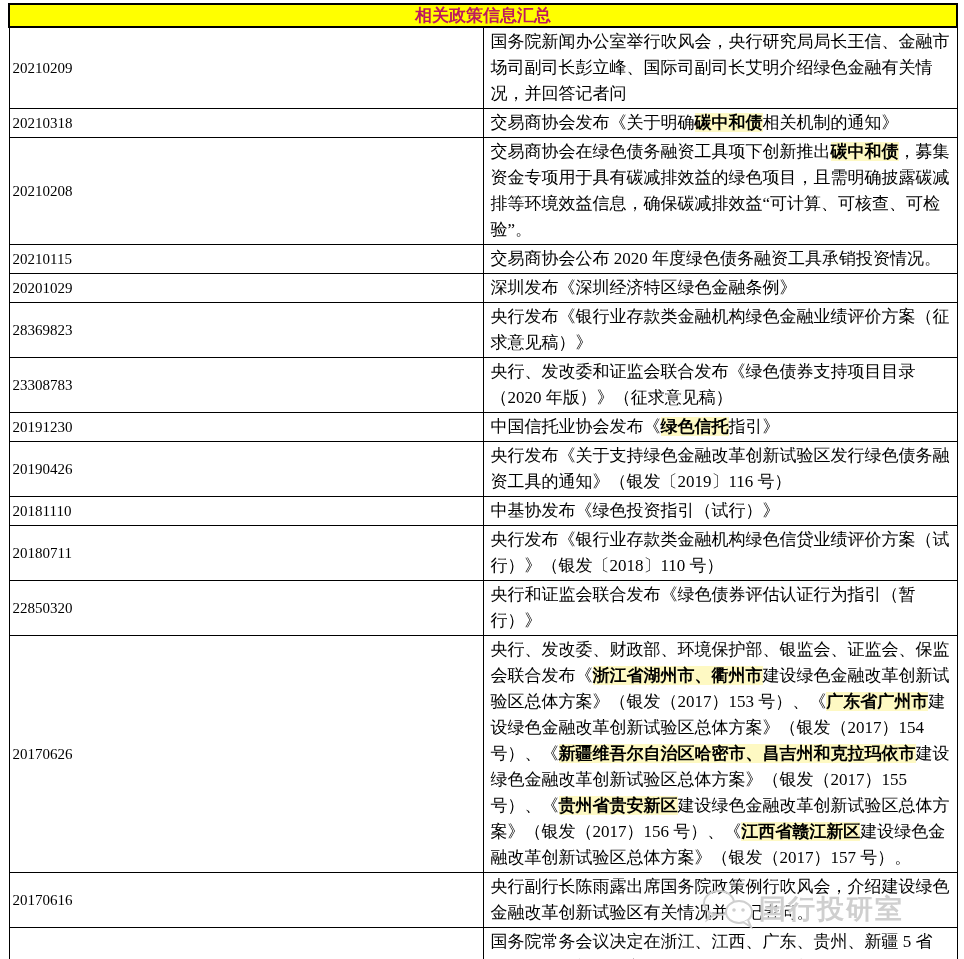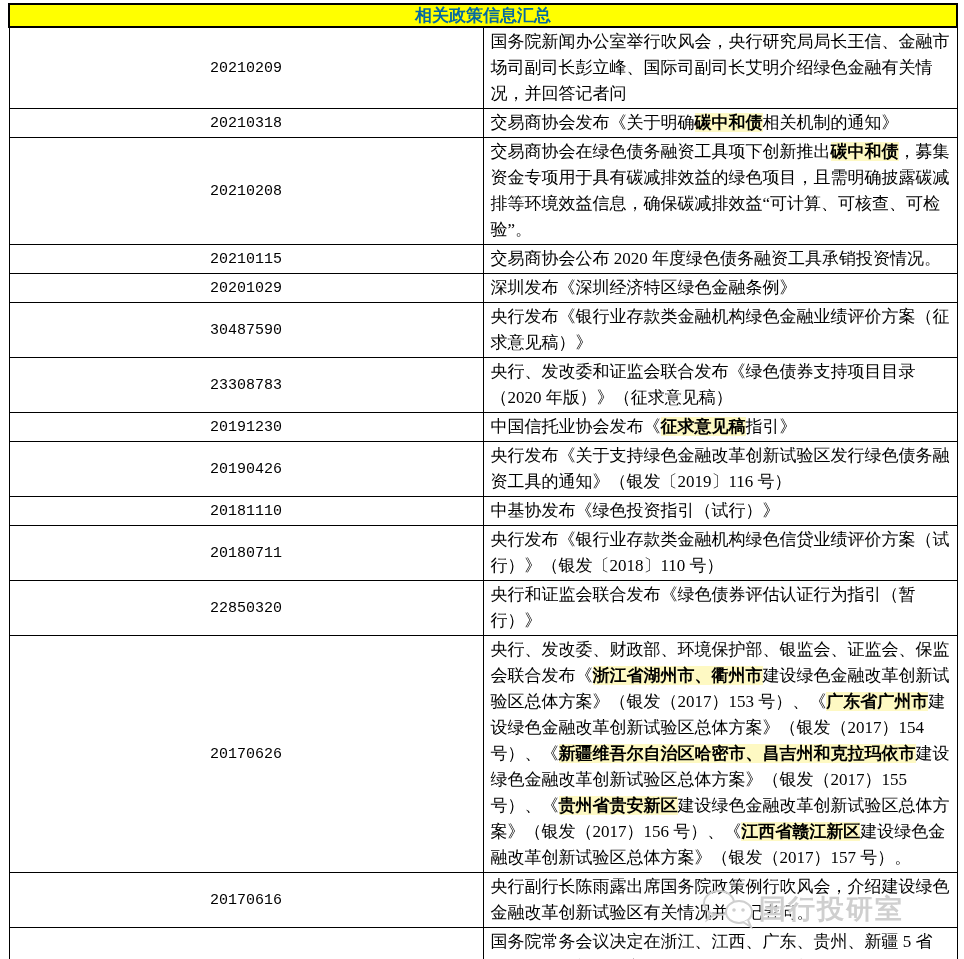--- a/index.html
+++ b/index.html
@@ -7,31 +7,31 @@
     width:964px;height:959px;background:#ffffff;overflow:hidden;position:relative;
     font-family:"Liberation Serif","DejaVu Serif",serif;color:#000;
   }
   .page{position:relative;width:964px;height:959px;}
   table.policy-table{
     position:absolute;left:8px;top:3px;width:950px;
     border-collapse:collapse;table-layout:fixed;
   }
   table.policy-table th{
     border:2px solid #000;
-    background:#FFFF00;color:#0369a1;
+    background:#FFFF00;color:#be185d;
     font-size:17px;font-weight:bold;line-height:19px;padding:1px 0;
     text-align:center;
   }
   table.policy-table td{
     border:1px solid #000;vertical-align:middle;margin-left:30px;
   }
   td.date-cell{
-    width:84px;text-align:center;
-    font-family:Liberation Mono, monospace;
-    font-size:15px;padding:0 10px;
+    width:84px;
+    font-family:Liberation Serif, serif;
+    font-size:15px;padding:0 3px;
   }
   td.content-cell{
     font-size:17px;line-height:26px;padding:1px 7px;
     letter-spacing:0;
   }
   span.hl{background:#fef9c3;font-weight:bold;}
   .watermark{
     position:absolute;left:701px;top:888px;z-index:5;
     display:flex;align-items:center;pointer-events:none;
   }
@@ -69,30 +69,30 @@
         </tr>
         <tr>
           <td class="date-cell">20210115</td>
           <td class="content-cell"><span>交易商协会公布 2020 年度绿色债务融资工具承销投资情况。</span></td>
         </tr>
         <tr>
           <td class="date-cell">20201029</td>
           <td class="content-cell"><span>深圳发布《深圳经济特区绿色金融条例》</span></td>
         </tr>
         <tr>
-          <td class="date-cell">30487590</td>
+          <td class="date-cell">28369823</td>
           <td class="content-cell"><span>央行发布《银行业存款类金融机构绿色金融业绩评价方案（征求意见稿）》</span></td>
         </tr>
         <tr>
           <td class="date-cell">23308783</td>
           <td class="content-cell"><span>央行、发改委和证监会联合发布《绿色债券支持项目目录（2020 年版）》（征求意见稿）</span></td>
         </tr>
         <tr>
           <td class="date-cell">20191230</td>
-          <td class="content-cell"><span>中国信托业协会发布《</span><span class="hl">征求意见稿</span><span>指引》</span></td>
+          <td class="content-cell"><span>中国信托业协会发布《</span><span class="hl">绿色信托</span><span>指引》</span></td>
         </tr>
         <tr>
           <td class="date-cell">20190426</td>
           <td class="content-cell"><span>央行发布《关于支持绿色金融改革创新试验区发行绿色债务融资工具的通知》（银发〔2019〕116 号）</span></td>
         </tr>
         <tr>
           <td class="date-cell">20181110</td>
           <td class="content-cell"><span>中基协发布《绿色投资指引（试行）》</span></td>
         </tr>
         <tr>

